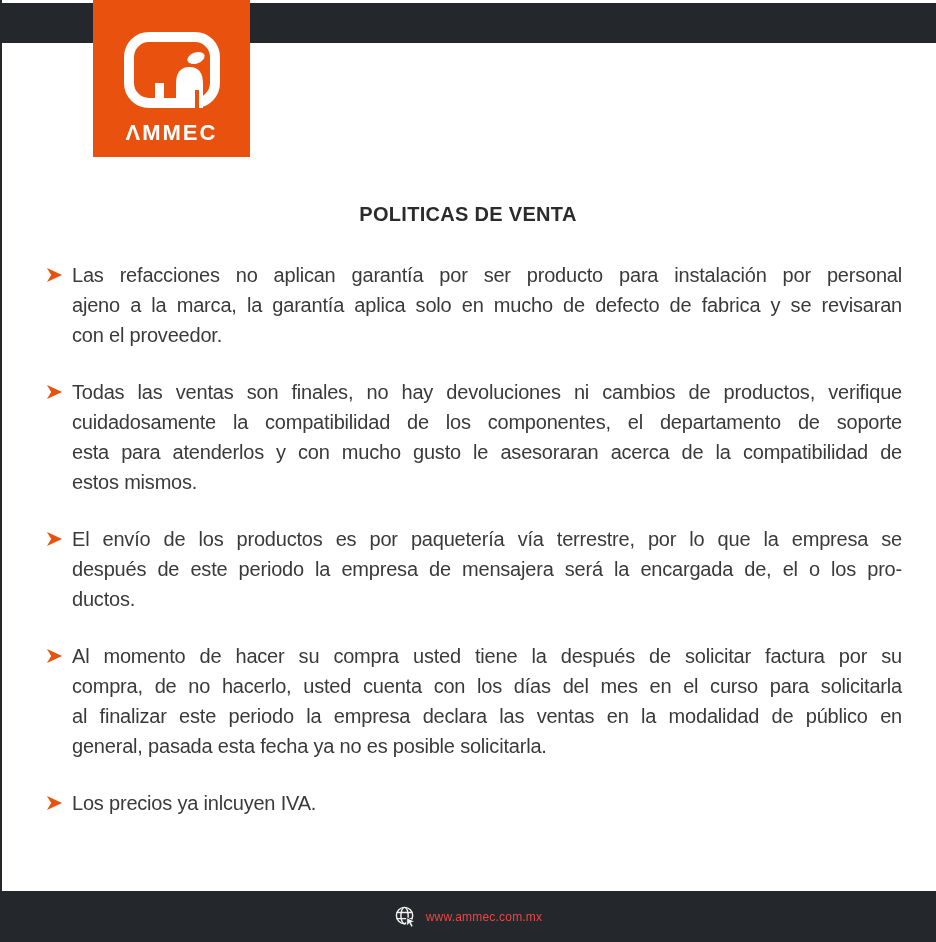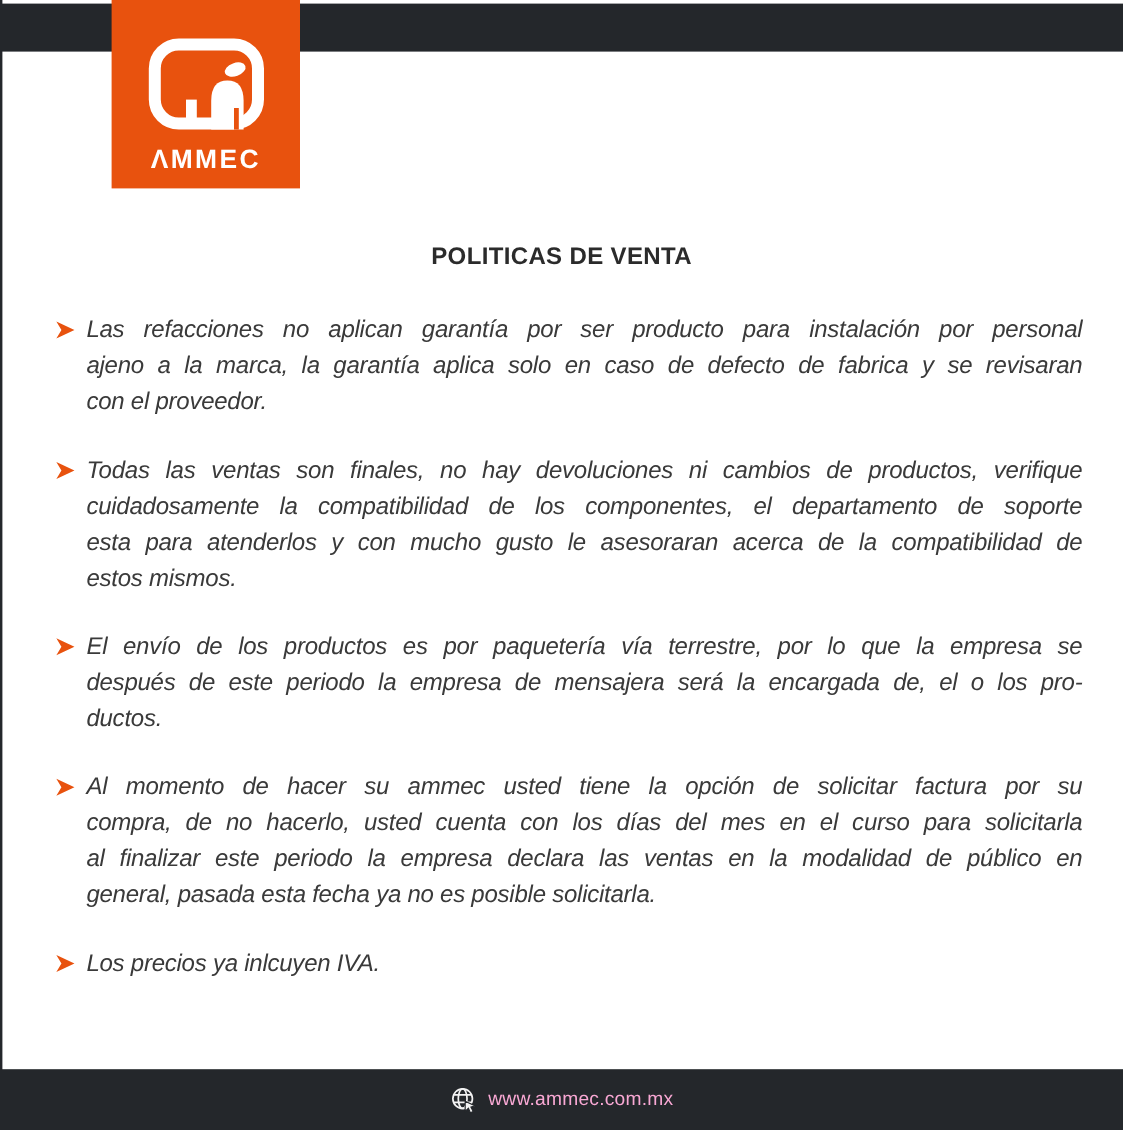--- a/index.html
+++ b/index.html
@@ -63,21 +63,20 @@
     position: absolute;
     top: 260px;
     left: 46px;
     width: 858px;
     z-index: 0;
   }
   .policy {
     display: flex;
     align-items: flex-start;
     margin-bottom: 27px;
-    font-style: italic;
   }
   .policy:last-child { margin-bottom: 0; }
   .bullet-arrow {
     flex: 0 0 26px;
     width: 26px;
     padding-top: 7px;
   }
   .policy-lines {
     width: 830px;
     font-size: 20px;
@@ -99,22 +98,22 @@
     left: 0; right: 0; bottom: 0;
     height: 51px;
     background: var(--bar, #24272B);
     display: flex;
     align-items: center;
     justify-content: center;
     gap: 9px;
     z-index: 4;
   }
   .footer-site {
-    color: #f9a8d4;
-    font-size: 16px;
+    color: #ef4444;
+    font-size: 12px;
     letter-spacing: 0.2px;
   }
 </style>
 </head>
 <body>
 
 <div class="page">
 
   <div class="left-edge"></div>
   <div class="topbar"></div>
@@ -134,21 +133,21 @@
 
   <div class="policy-list" id="policy-list">
     <div class="policy">
       <span class="bullet-arrow">
         <svg width="17" height="16" viewBox="0 0 18 16">
           <path d="M1,0.5 L17,8 L1,15.5 L5.5,8 Z" fill="#E8520E"></path>
         </svg>
       </span>
       <div class="policy-lines">
           <div class="line">Las refacciones no aplican garantía por ser producto para instalación por personal</div>
-          <div class="line">ajeno a la marca, la garantía aplica solo en caso de defecto de fabrica y se revisaran</div>
+          <div class="line">ajeno a la marca, la garantía aplica solo en mucho de defecto de fabrica y se revisaran</div>
           <div class="line last">con el proveedor.</div>
         </div>
     </div>
 
     <div class="policy">
       <span class="bullet-arrow">
         <svg width="17" height="16" viewBox="0 0 18 16">
           <path d="M1,0.5 L17,8 L1,15.5 L5.5,8 Z" fill="#E8520E"></path>
         </svg>
       </span>
@@ -173,21 +172,21 @@
         </div>
     </div>
 
     <div class="policy">
       <span class="bullet-arrow">
         <svg width="17" height="16" viewBox="0 0 18 16">
           <path d="M1,0.5 L17,8 L1,15.5 L5.5,8 Z" fill="#E8520E"></path>
         </svg>
       </span>
       <div class="policy-lines">
-          <div class="line">Al momento de hacer su ammec usted tiene la opción de solicitar factura por su</div>
+          <div class="line">Al momento de hacer su compra usted tiene la después de solicitar factura por su</div>
           <div class="line">compra, de no hacerlo, usted cuenta con los días del mes en el curso para solicitarla</div>
           <div class="line">al finalizar este periodo la empresa declara las ventas en la modalidad de público en</div>
           <div class="line last">general, pasada esta fecha ya no es posible solicitarla.</div>
         </div>
     </div>
 
     <div class="policy">
       <span class="bullet-arrow">
         <svg width="17" height="16" viewBox="0 0 18 16">
           <path d="M1,0.5 L17,8 L1,15.5 L5.5,8 Z" fill="#E8520E"></path>

